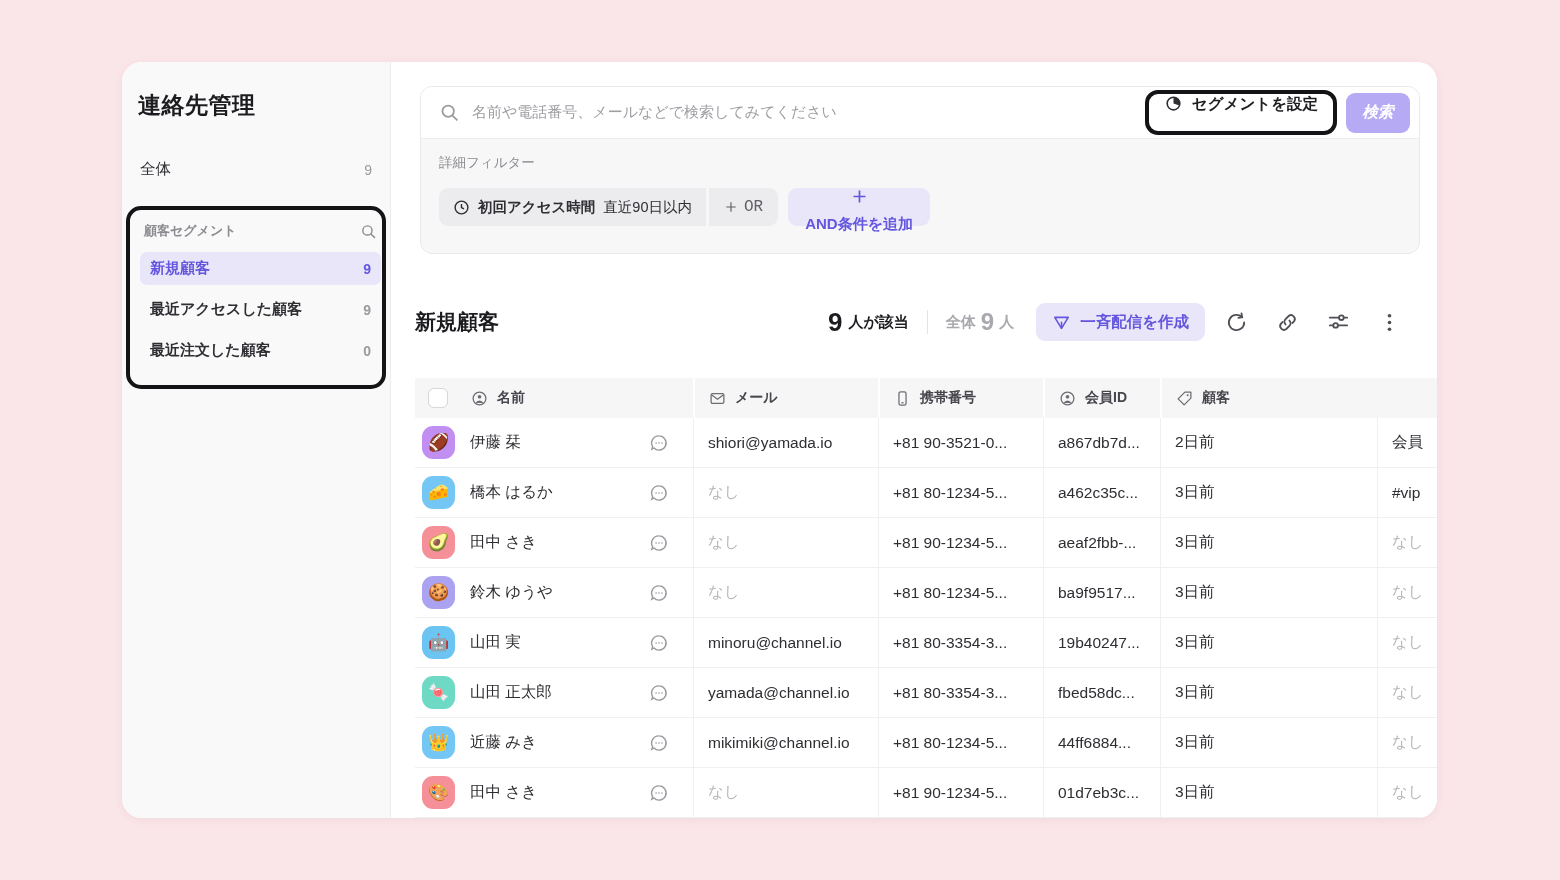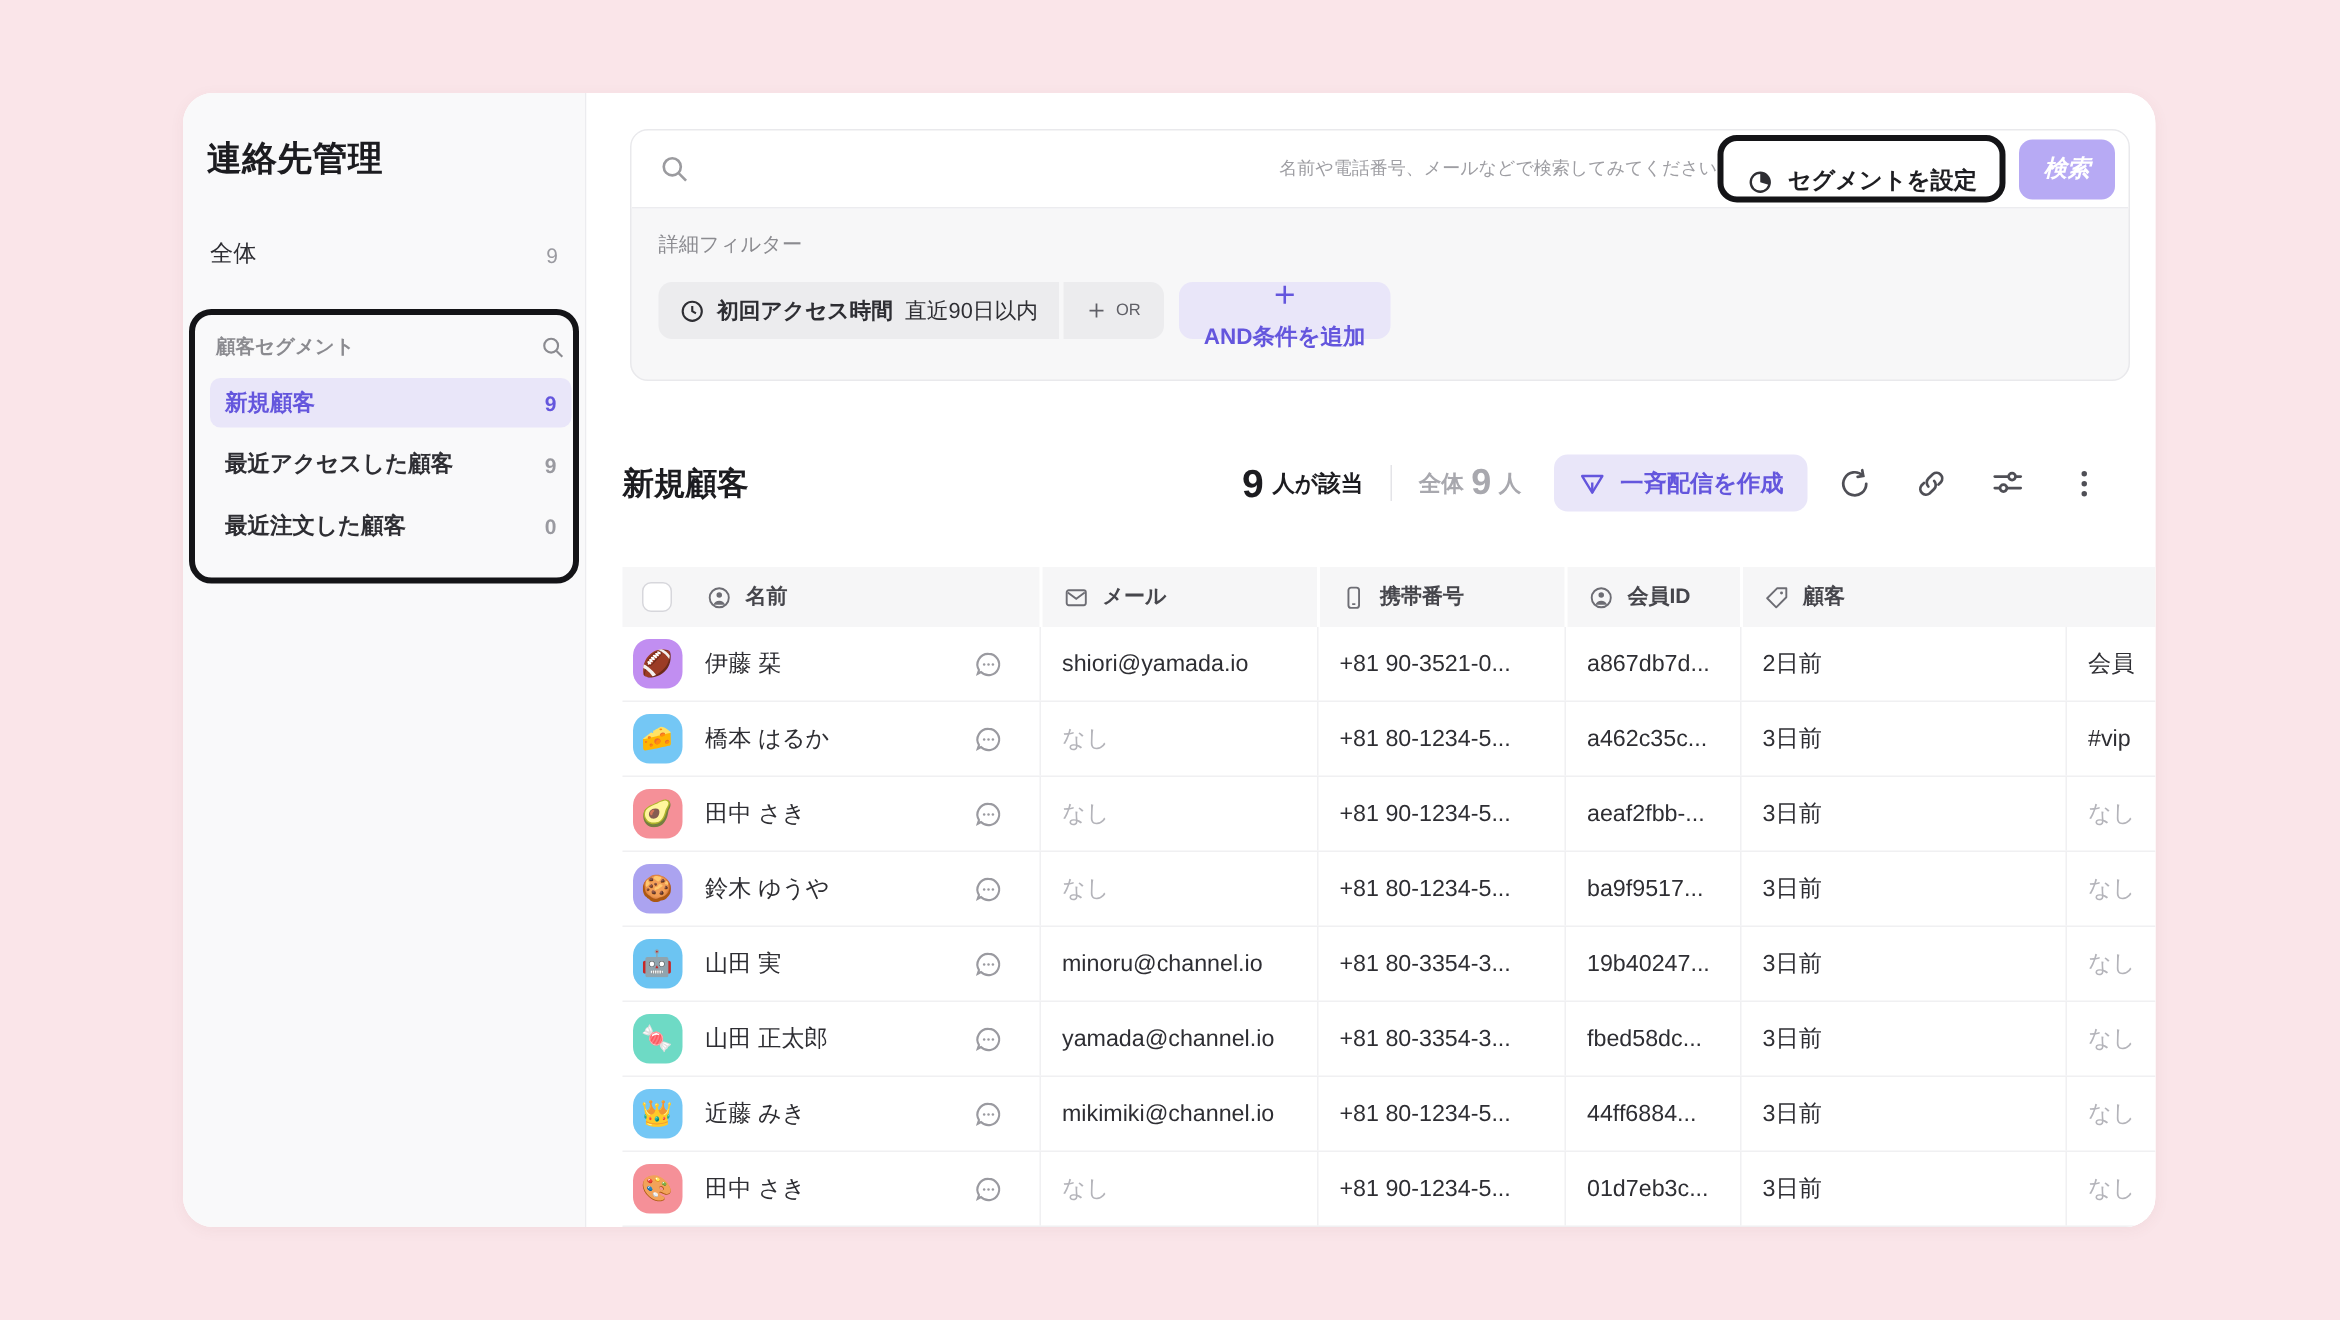--- a/index.html
+++ b/index.html
@@ -41,43 +41,43 @@
   
   .main { position:relative; flex:1; background:#fff; overflow:hidden; }
   .search-card {
     position:absolute; left:29px; top:24px; width:1000px; height:168px;
     border:1px solid #e9e9ec; border-radius:12px; background:#f7f7f8; overflow:hidden;
   }
   .search-row {
     height:52px; background:#fff; border-bottom:1px solid #ececef;
     display:flex; align-items:center; padding:0 9px 0 18px;
   }
-  .search-placeholder { flex:1; font-size:12px; color:#9e9ea3; margin-left:12px;
-    white-space:nowrap; overflow:hidden;text-align:right; }
+  .search-placeholder { flex:1; font-size:15px; color:#9e9ea3; margin-left:12px;
+    white-space:nowrap; overflow:hidden; }
   .segment-btn {
-    display:flex; align-items:flex-end; gap:9px; background:#fff;
+    display:flex; align-items:flex-start; gap:9px; background:#fff;
     border:4px solid #141417; border-radius:13px; height:45px; padding:0 15px;
     font-size:15.5px; font-weight:700; color:#1e1e22; cursor:pointer; margin-right:9px;
     flex:none;
   }
   .search-btn {
     width:64px; height:40px; background:#b7aaf4; color:#fff; border:none;
     border-radius:9px; font-size:15.5px; font-weight:700; cursor:pointer; flex:none;
     font-family:inherit;
     font-style:italic;
   }
   .filter-section { padding:15px 18px 0 18px; }
   .filter-label { font-size:13.5px; color:#8b8b90; margin-bottom:16px; }
   .chips { display:flex; align-items:center; gap:10px; }
   .chip-group { display:flex; align-items:stretch; background:#ececee; border-radius:9px; overflow:hidden; }
   .chip-main { display:flex; align-items:center; gap:8px; padding:0 14px; height:38px; font-size:14.5px; color:#2e2e33; }
   .chip-field { font-weight:700; }
   .chip-or {
     display:flex; align-items:center; gap:6px; padding:0 15px; height:38px;
-    font-size:11px; color:#5f5f66; border-left:3px solid #f7f7f8; cursor:pointer;
+    font-size:16px; color:#5f5f66; border-left:3px solid #f7f7f8; cursor:pointer;font-family:Liberation Mono, monospace;
   }
   .chip-and {
     display:flex; align-items:center; gap:10px; height:38px; padding:0 17px;
     background:#e9e6f9; color:#6456dd; border-radius:9px; font-size:15px; font-weight:700;
     cursor:pointer;
     flex-direction:column;
   }
   
   .results-bar {
     position:absolute; left:24px; right:32px; top:238px; height:44px;

